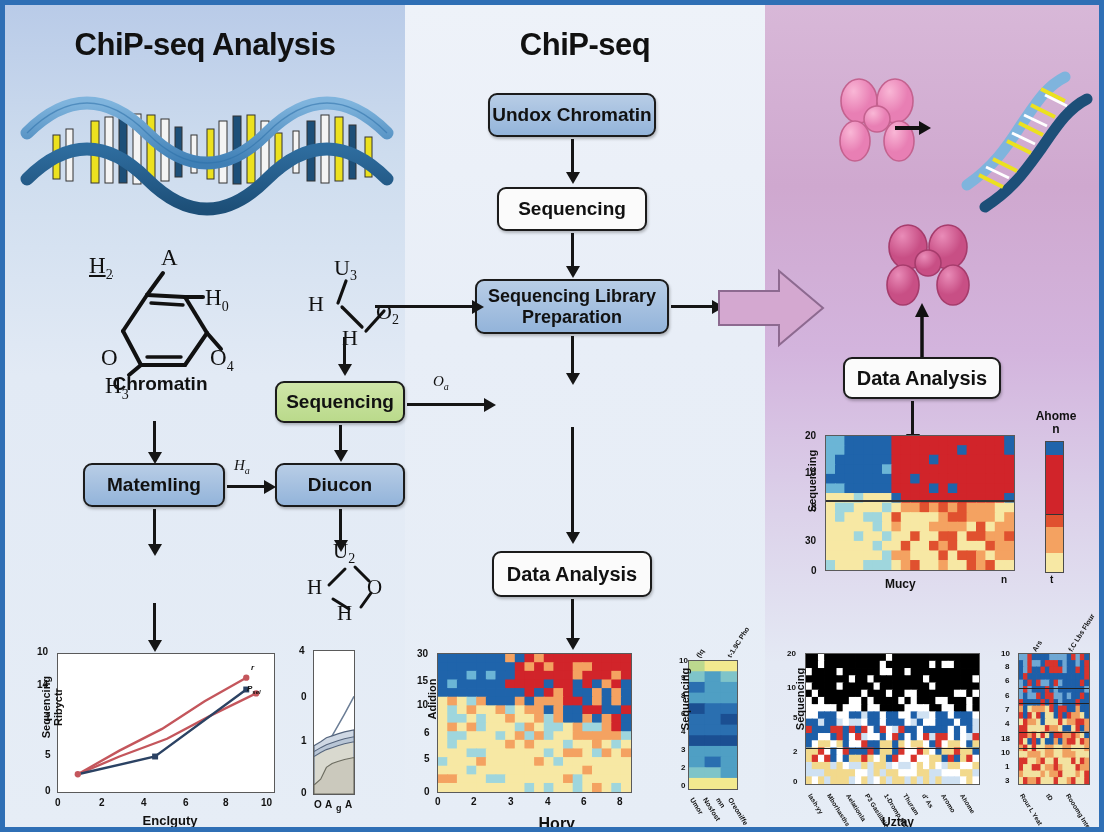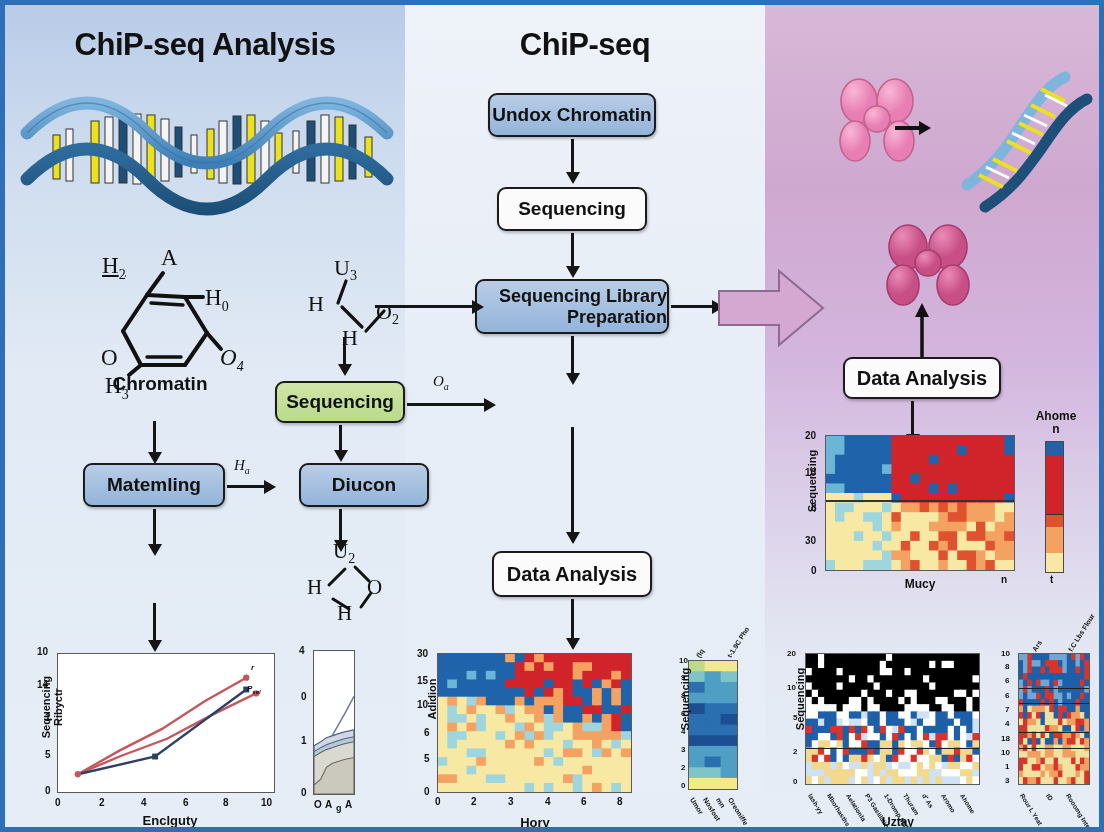--- a/index.html
+++ b/index.html
@@ -150,25 +150,25 @@
       <path d="M100,40 L62,38"></path>
       <path d="M66,46 L98,48" stroke-width="3.4"></path>
       <path d="M62,100 L96,100" stroke-width="3.4"></path>
       <path d="M62,38 L78,16"></path>
       <path d="M122,76 L136,92"></path>
       <path d="M100,40 L118,40"></path>
       <path d="M56,108 L44,118"></path>
     </g>
   </svg>
   <div class="chem" style="left:80px;top:252px;width:190px;height:130px;">
-    <span class="at" style="left:17px;top:-4px;text-decoration:underline;">H<sub>2</sub></span>
+    <span class="at" style="left:4px;top:-4px;text-decoration:underline;">H<sub>2</sub></span>
     <span class="at" style="left:76px;top:-12px;">A</span>
     <span class="at" style="left:120px;top:28px;">H<sub>0</sub></span>
     <span class="at" style="left:16px;top:88px;">O</span>
-    <span class="at" style="left:135px;top:88px;font-style:italic;">O<sub>4</sub></span>
+    <span class="at" style="left:125px;top:88px;">O<sub>4</sub></span>
     <span class="at" style="left:20px;top:116px;">H<sub>3</sub></span>
   </div>
 
   <div class="caption" style="left:48px;top:368px;width:214px;">
     <div>Chromatin</div>
   </div>
 
   <div class="varrow" style="left:148px;top:416px;height:32px;"></div>
 
   <svg width="120" height="105" style="position:absolute;left:295px;top:258px;" viewBox="0 0 120 105">
@@ -188,21 +188,21 @@
 
   <div class="box blue" style="left:78px;top:458px;width:142px;height:44px;font-size:19px;">
     <span>Matemling</span>
   </div>
 
 
   <div class="box green" style="left:270px;top:376px;width:130px;height:42px;font-size:19px;">
     <span>Sequencing</span>
   </div>
 
-  <div class="box blue" style="left:270px;top:458px;width:130px;height:44px;font-size:19px;margin-left:24px;">
+  <div class="box blue" style="left:270px;top:458px;width:130px;height:44px;font-size:19px;">
     <span>Diucon</span>
   </div>
 
   <div class="varrow" style="left:148px;top:504px;height:36px;"></div>
   <div class="varrow" style="left:148px;top:598px;height:38px;"></div>
   <div class="varrow" style="left:334px;top:420px;height:26px;"></div>
   <div class="varrow" style="left:334px;top:504px;height:32px;"></div>
 
   <div class="harrow" style="left:222px;top:480px;width:38px;"></div>
   <div class="edgelabel" style="left:229px;top:452px;">
@@ -227,21 +227,21 @@
   <div class="box blue" style="left:483px;top:88px;width:168px;height:44px;font-size:19px;">
     <span>Undox Chromatin</span>
   </div>
   <div class="varrow" style="left:566px;top:134px;height:34px;"></div>
 
   <div class="box white" style="left:492px;top:182px;width:150px;height:44px;font-size:19px;">
     <span>Sequencing</span>
   </div>
   <div class="varrow" style="left:566px;top:228px;height:34px;"></div>
 
-  <div class="box blue" style="left:470px;top:274px;width:194px;height:55px;font-size:18px;flex-direction:column;align-items:flex-end;">
+  <div class="box blue" style="left:470px;top:274px;width:194px;height:55px;font-size:18px;flex-direction:column;">
     <span>Sequencing Library</span>
     <span>Preparation</span>
   </div>
   <div class="varrow" style="left:566px;top:331px;height:38px;"></div>
 
 
 
   <div class="varrow" style="left:566px;top:422px;height:106px;"></div>
 
   <div class="box white" style="left:487px;top:546px;width:160px;height:46px;font-size:20px;">
@@ -600,21 +600,21 @@
         <rect x="112.40" y="124.03" width="10.20" height="10.37" fill="#f4a261"></rect>
         <rect x="121.80" y="124.03" width="10.20" height="10.37" fill="#f7e8a4"></rect>
         <rect x="131.20" y="124.03" width="10.20" height="10.37" fill="#f7e8a4"></rect>
         <rect x="140.60" y="124.03" width="10.20" height="10.37" fill="#e0512f"></rect>
         <rect x="150.00" y="124.03" width="10.20" height="10.37" fill="#f4a261"></rect>
         <rect x="159.40" y="124.03" width="10.20" height="10.37" fill="#e0512f"></rect>
         <rect x="168.80" y="124.03" width="10.20" height="10.37" fill="#f7e8a4"></rect>
         <rect x="178.20" y="124.03" width="10.20" height="10.37" fill="#f7e8a4"></rect>
       </svg><div style="position: absolute; left: 0px; right: 0px; top: 48%; height: 1.2px; background: rgb(51, 51, 51);"></div></div>
   <div class="axlabel rot" style="left:772px;top:470px;width:70px;text-align:center;font-size:11px;">Sequencing</div>
-  <div class="axlabel" style="left:880px;top:572px;width:70px;text-align:center;font-size:12px;">Mucy</div>
+  <div class="axlabel" style="left:880px;top:572px;width:70px;font-size:12px;">Mucy</div>
   <div class="tick" style="left:800px;top:425px;">20</div>
   <div class="tick" style="left:800px;top:462px;">10</div>
   <div class="tick" style="left:806px;top:497px;">8</div>
   <div class="tick" style="left:800px;top:530px;">30</div>
   <div class="tick" style="left:806px;top:560px;">0</div>
   <div class="tick" style="left:996px;top:569px;">n</div>
 
   <div class="cbar" id="cb-right" style="left:1040px;top:436px;width:17px;height:130px;">
       <div class="cbseg" style="top: 0%; height: 10%; background: rgb(31, 100, 171);"></div>
       <div class="cbseg" style="top: 10%; height: 45%; background: rgb(209, 36, 42);"></div>
@@ -991,21 +991,21 @@
         <rect x="115.40" y="128.97" width="10.45" height="9.43" fill="#f7e8a4"></rect>
         <rect x="125.05" y="128.97" width="10.45" height="9.43" fill="#f7e8a4"></rect>
         <rect x="134.70" y="128.97" width="10.45" height="9.43" fill="#9fd6dd"></rect>
         <rect x="144.35" y="128.97" width="10.45" height="9.43" fill="#f7e8a4"></rect>
         <rect x="154.00" y="128.97" width="10.45" height="9.43" fill="#f4a261"></rect>
         <rect x="163.65" y="128.97" width="10.45" height="9.43" fill="#f7e8a4"></rect>
         <rect x="173.30" y="128.97" width="10.45" height="9.43" fill="#9fd6dd"></rect>
         <rect x="182.95" y="128.97" width="10.45" height="9.43" fill="#f7e8a4"></rect>
       </svg></div>
   <div class="axlabel rot" style="left:392px;top:688px;width:70px;text-align:center;font-size:11px;">Adidion</div>
-  <div class="axlabel" style="left:490px;top:810px;width:80px;text-align:center;font-size:13px;">Hory</div>
+  <div class="axlabel" style="left:490px;top:810px;width:80px;text-align:right;font-size:16px;">Hory</div>
   <div class="tick" style="left:412px;top:643px;">30</div>
   <div class="tick" style="left:412px;top:670px;">15</div>
   <div class="tick" style="left:412px;top:694px;">10</div>
   <div class="tick" style="left:419px;top:722px;">6</div>
   <div class="tick" style="left:419px;top:748px;">5</div>
   <div class="tick" style="left:419px;top:781px;">0</div>
   <div class="tick" style="left:430px;top:791px;">0</div>
   <div class="tick" style="left:466px;top:791px;">2</div>
   <div class="tick" style="left:503px;top:791px;">3</div>
   <div class="tick" style="left:540px;top:791px;">4</div>

